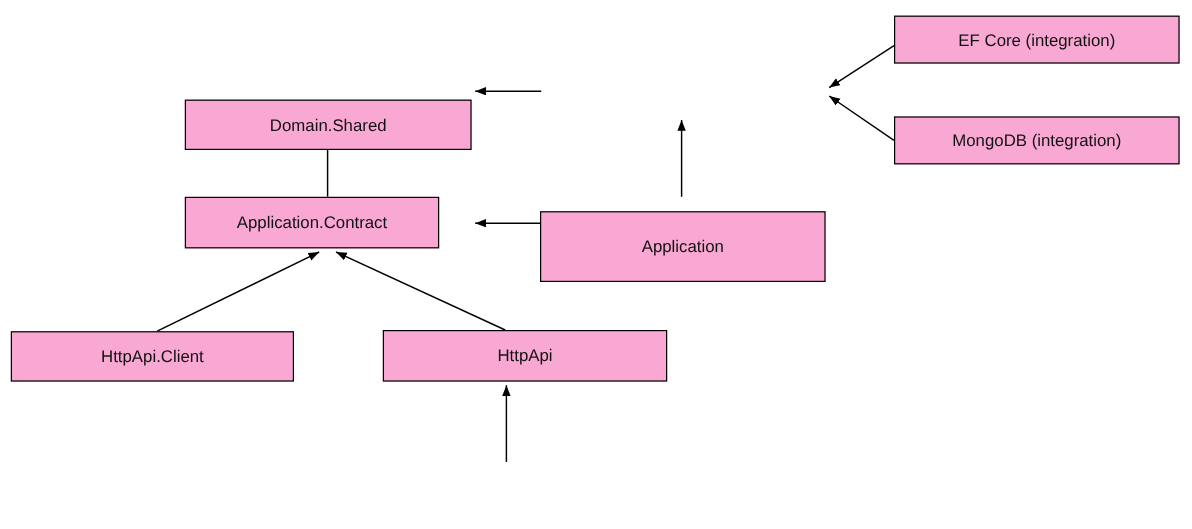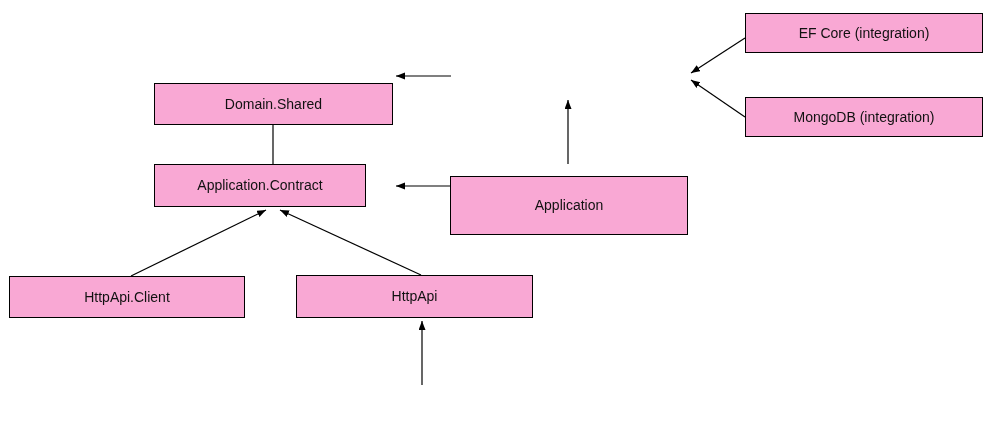--- a/index.html
+++ b/index.html
@@ -38,21 +38,21 @@
     white-space: nowrap;
   }
   
   .n-domain-shared        { left: 154px; top: 55px;  width: 239px; height: 42px; margin-top: 28px; }
   .n-domain               { left: 451px; top: 55px;  width: 237px; height: 42px; }
   .n-efcore               { left: 745px; top: 13px;  width: 238px; height: 40px; }
   .n-mongodb              { left: 745px; top: 97px;  width: 238px; height: 40px; }
   .n-application-contract { left: 154px; top: 164px; width: 212px; height: 43px; }
   .n-application          { left: 450px; top: 176px; width: 238px; height: 59px; }
   .n-httpapi-client       { left: 9px;   top: 276px; width: 236px; height: 42px; }
-  .n-httpapi              { left: 296px; top: 275px; width: 237px; height: 43px; }
+  .n-httpapi              { left: 319px; top: 275px; width: 237px; height: 43px; }
   .n-web                  { left: 303px; top: 385px; width: 237px; height: 42px; }
 </style>
 </head>
 <body>
 
 <div class="canvas">
 
   <svg class="edges-layer" width="993" height="441" viewBox="0 0 993 441" xmlns="http://www.w3.org/2000/svg">
     <defs>
       <marker id="arrowhead" markerUnits="userSpaceOnUse" markerWidth="10" markerHeight="8" refX="9" refY="3.5" orient="auto">

